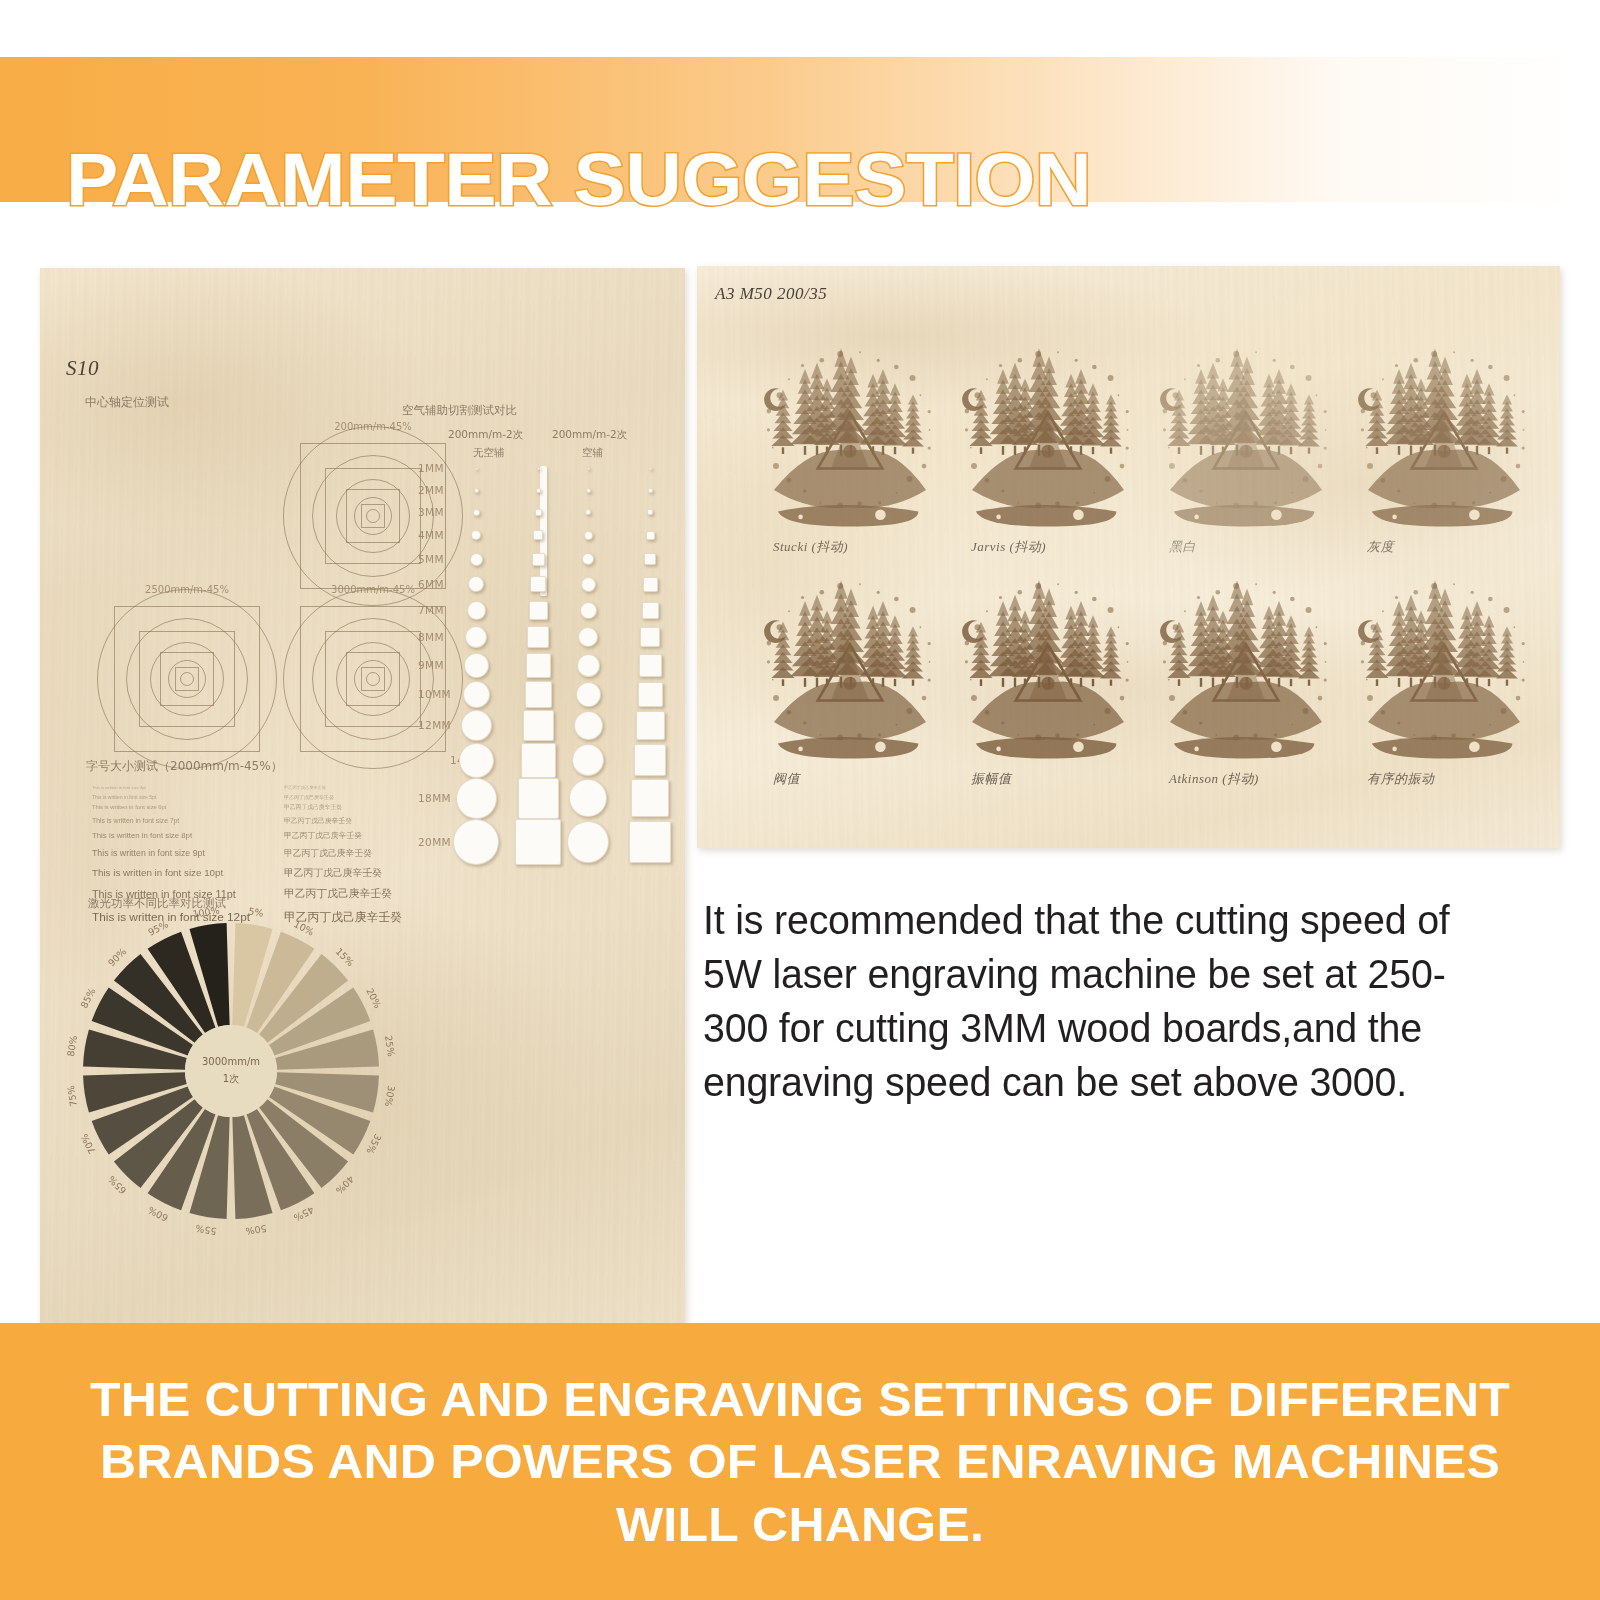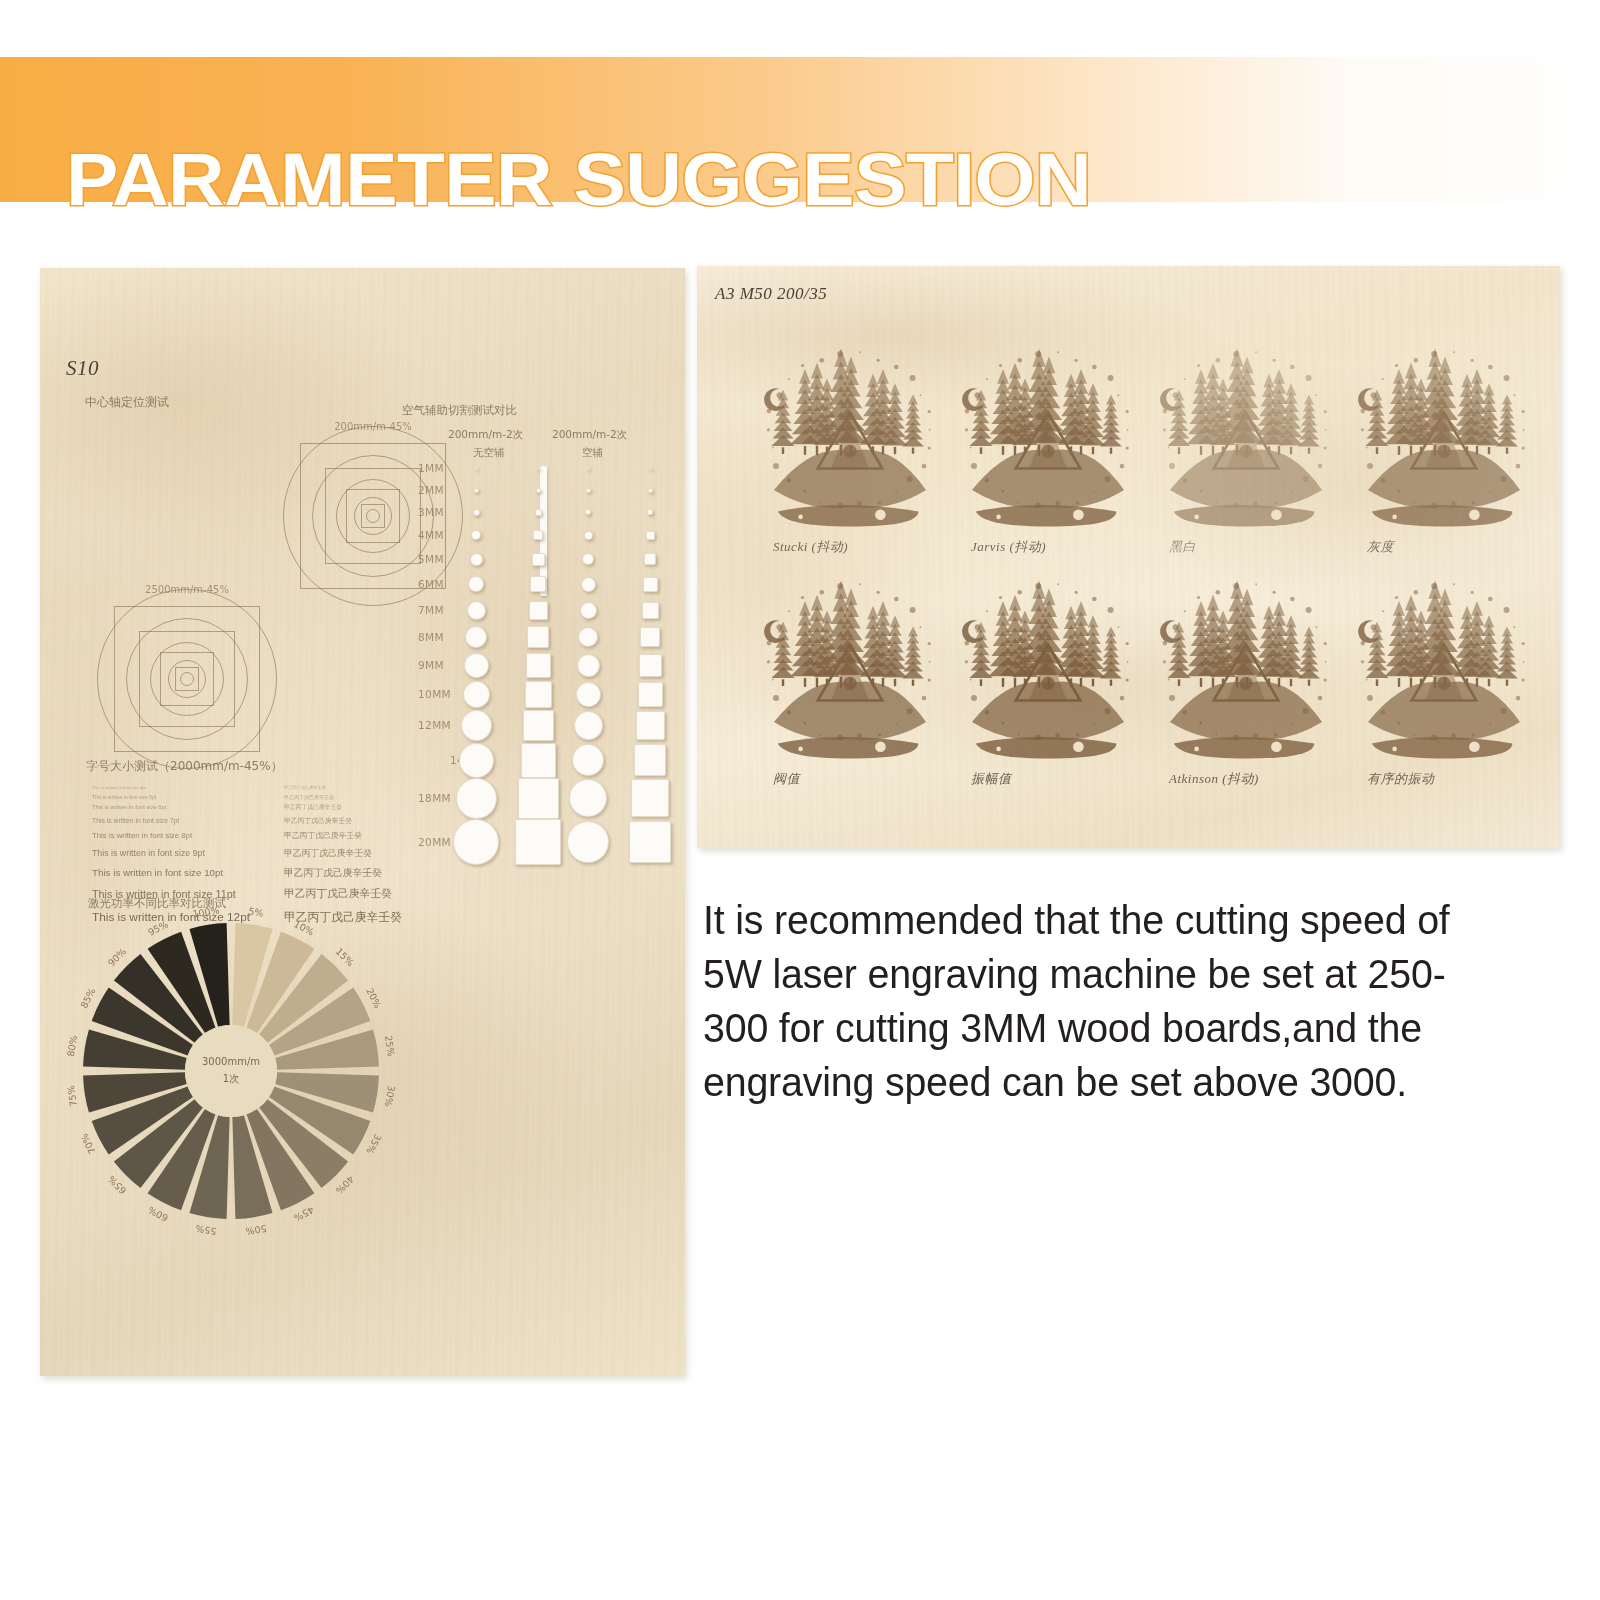--- a/index.html
+++ b/index.html
@@ -176,20 +176,32 @@
       <div class="sq" style="width:146px;height:146px;"></div>
       <div class="ring" style="width:122px;height:122px;"></div>
       <div class="sq" style="width:96px;height:96px;"></div>
       <div class="ring" style="width:74px;height:74px;"></div>
       <div class="sq" style="width:54px;height:54px;"></div>
       <div class="ring" style="width:38px;height:38px;"></div>
       <div class="sq" style="width:24px;height:24px;"></div>
       <div class="ring" style="width:14px;height:14px;"></div>
     </div>
 
+    <div class="ring-group" style="left:208px; top:318px; width:250px; height:185px;">
+      <div class="ttl">3000mm/m-45%</div>
+      <div class="ring" style="width:180px;height:180px;"></div>
+      <div class="sq" style="width:146px;height:146px;"></div>
+      <div class="ring" style="width:122px;height:122px;"></div>
+      <div class="sq" style="width:96px;height:96px;"></div>
+      <div class="ring" style="width:74px;height:74px;"></div>
+      <div class="sq" style="width:54px;height:54px;"></div>
+      <div class="ring" style="width:38px;height:38px;"></div>
+      <div class="sq" style="width:24px;height:24px;"></div>
+      <div class="ring" style="width:14px;height:14px;"></div>
+    </div>
 
     <div class="matrix" style="left:0; top:0; width:645px; height:620px;">
       <div class="engr-label" style="left:362px; top:135px; font-size:11.5px;">空气辅助切割测试对比</div>
       <div class="engr-label" style="left:408px; top:160px; font-size:10.5px;">200mm/m-2次</div>
       <div class="engr-label" style="left:433px; top:178px; font-size:10.5px;">无空辅</div>
       <div class="engr-label" style="left:512px; top:160px; font-size:10.5px;">200mm/m-2次</div>
       <div class="engr-label" style="left:542px; top:178px; font-size:10.5px;">空辅</div>
 
       <div class="bar-white" style="left:500px; top:198px; width:7px; height:130px;"></div>
 
@@ -1493,14 +1505,17 @@
       <circle cx="45.6" cy="198.875" r="2.2800000000000002" fill="#efe2c8"></circle>
             </g>
           </svg>
           <div class="handwrite" style="left: 18px; top: 220px; font-size: 13px; color: rgb(80, 70, 58);">有序的振动</div>
         </div>
       </div>
   </div>
 
   <div class="para">It is recommended that the cutting speed of 5W laser engraving machine be set at 250-300 for cutting 3MM wood boards,and the engraving speed can be set above 3000.</div>
 
+  <div class="footer-band">
+    <div class="footer-text">THE CUTTING AND ENGRAVING SETTINGS OF DIFFERENT BRANDS AND POWERS OF LASER ENRAVING MACHINES WILL CHANGE.</div>
+  </div>
 
 </div>
 
 </body></html>

